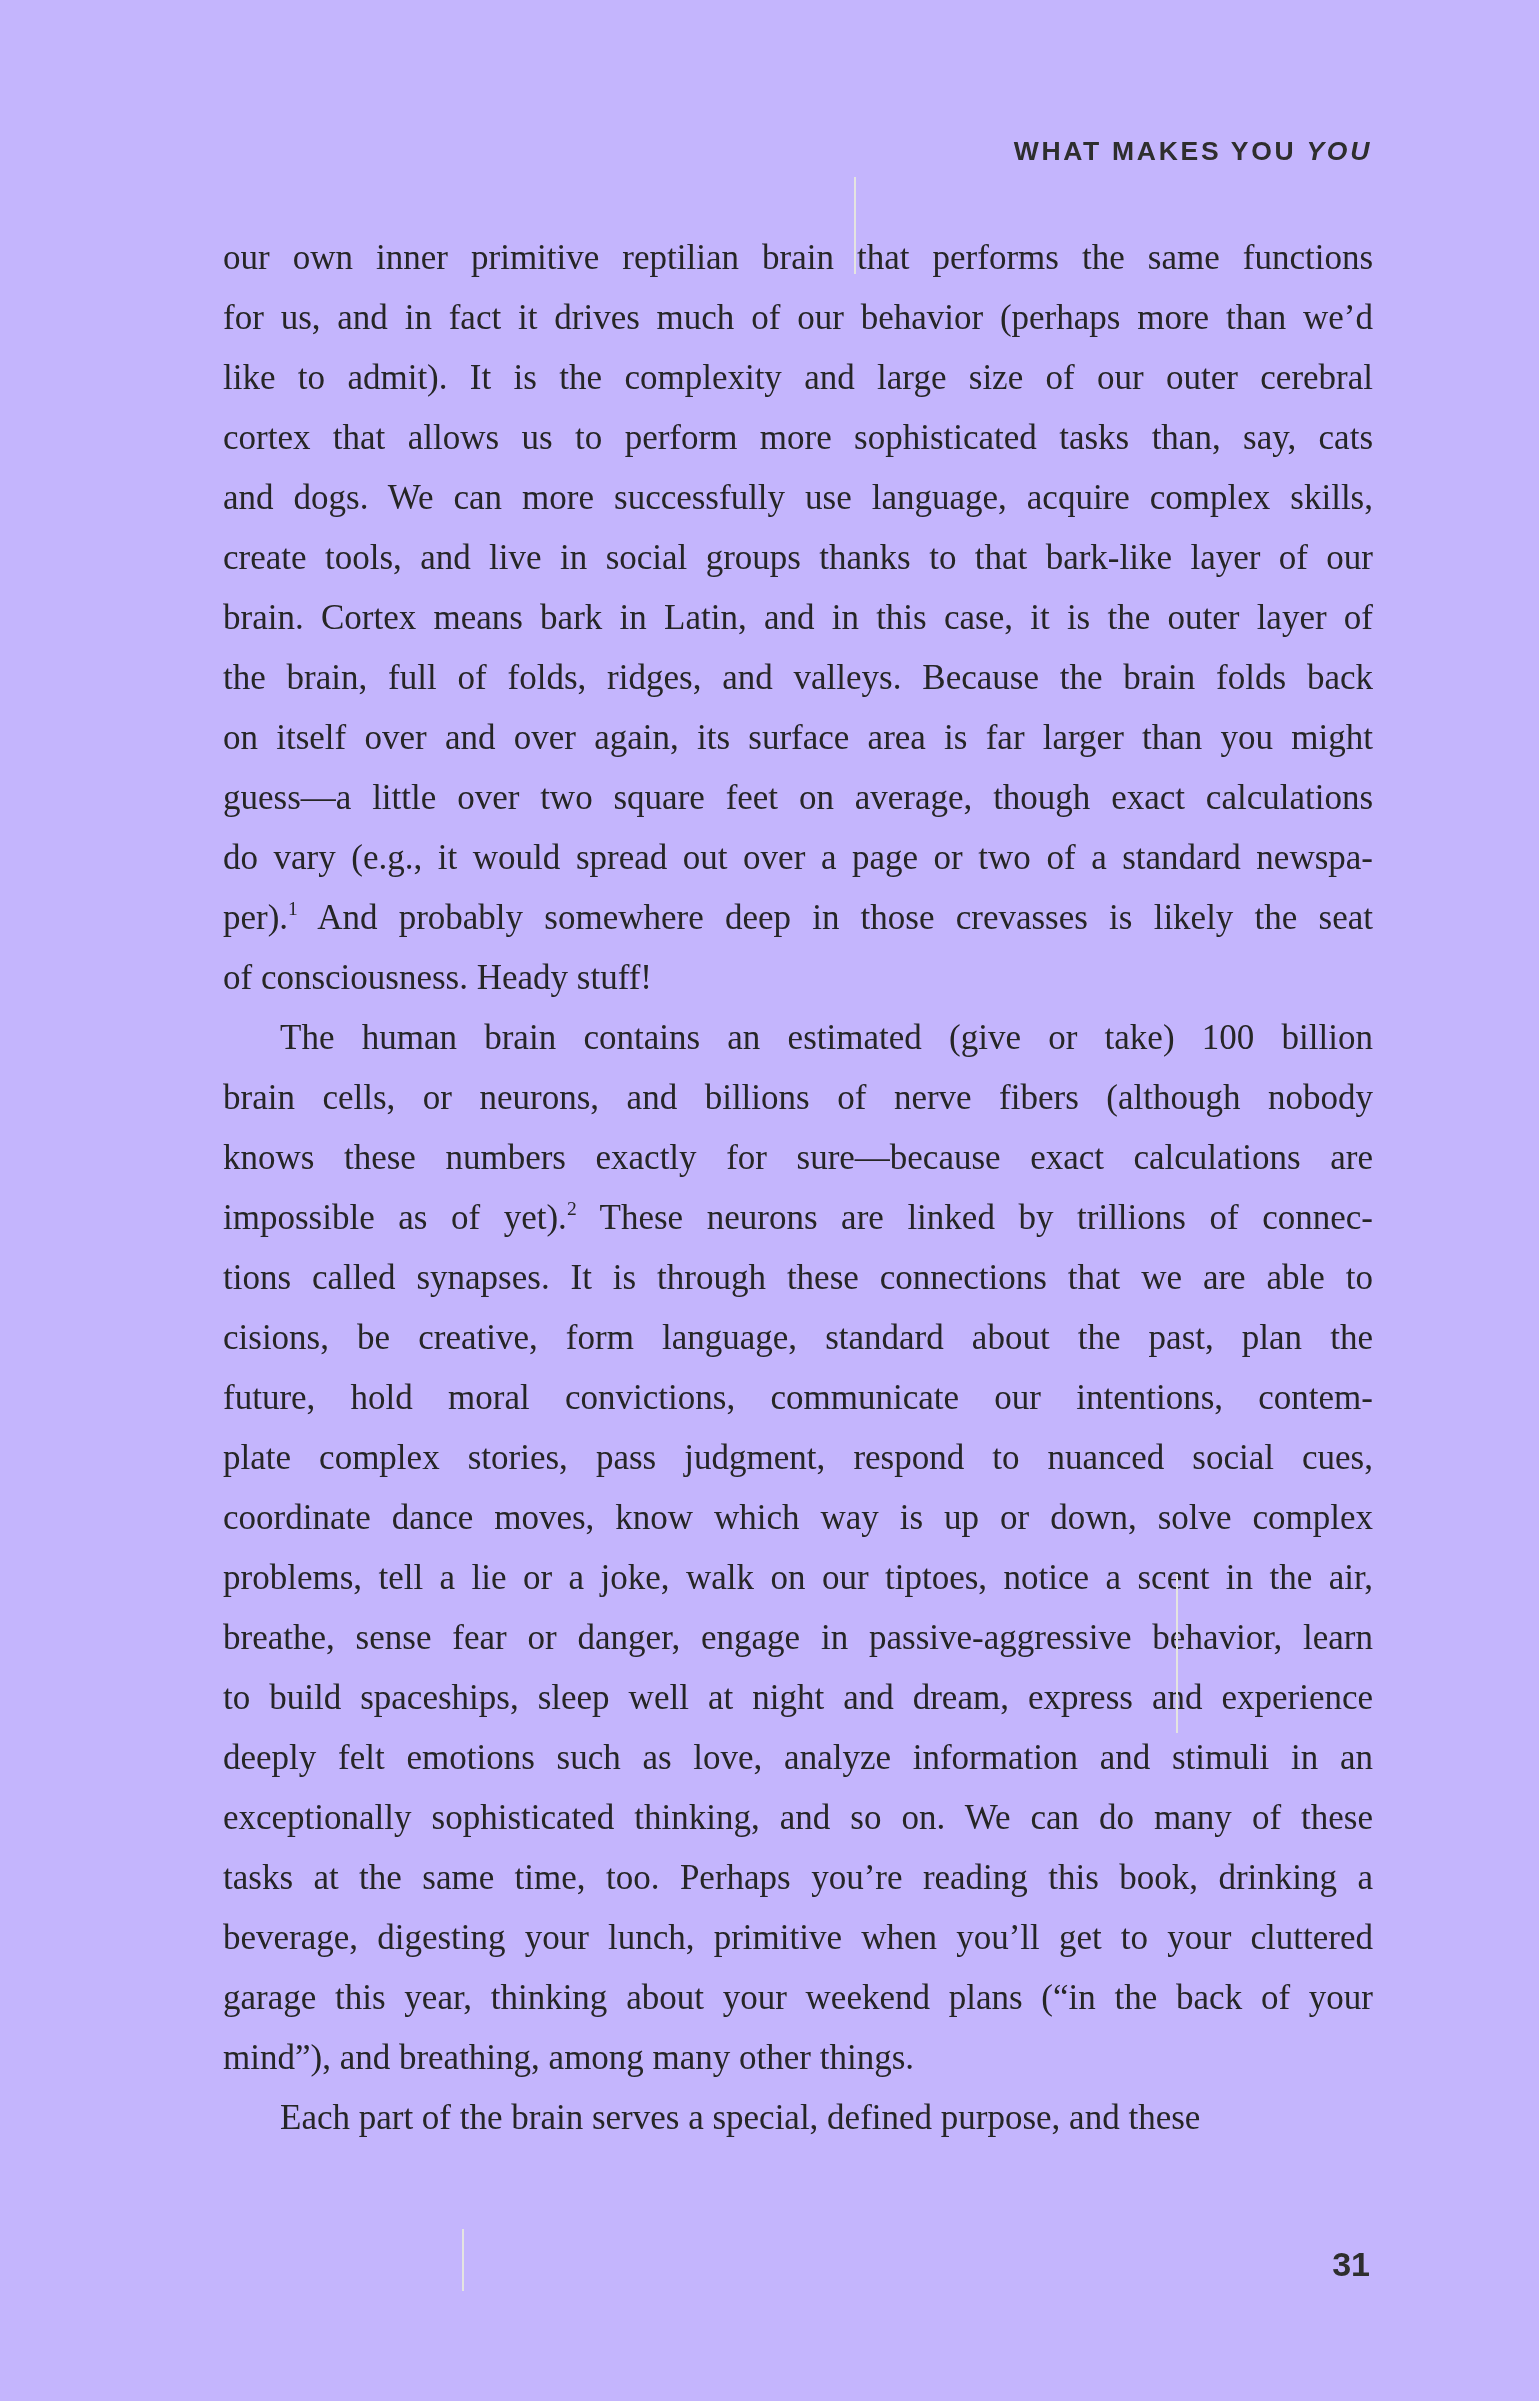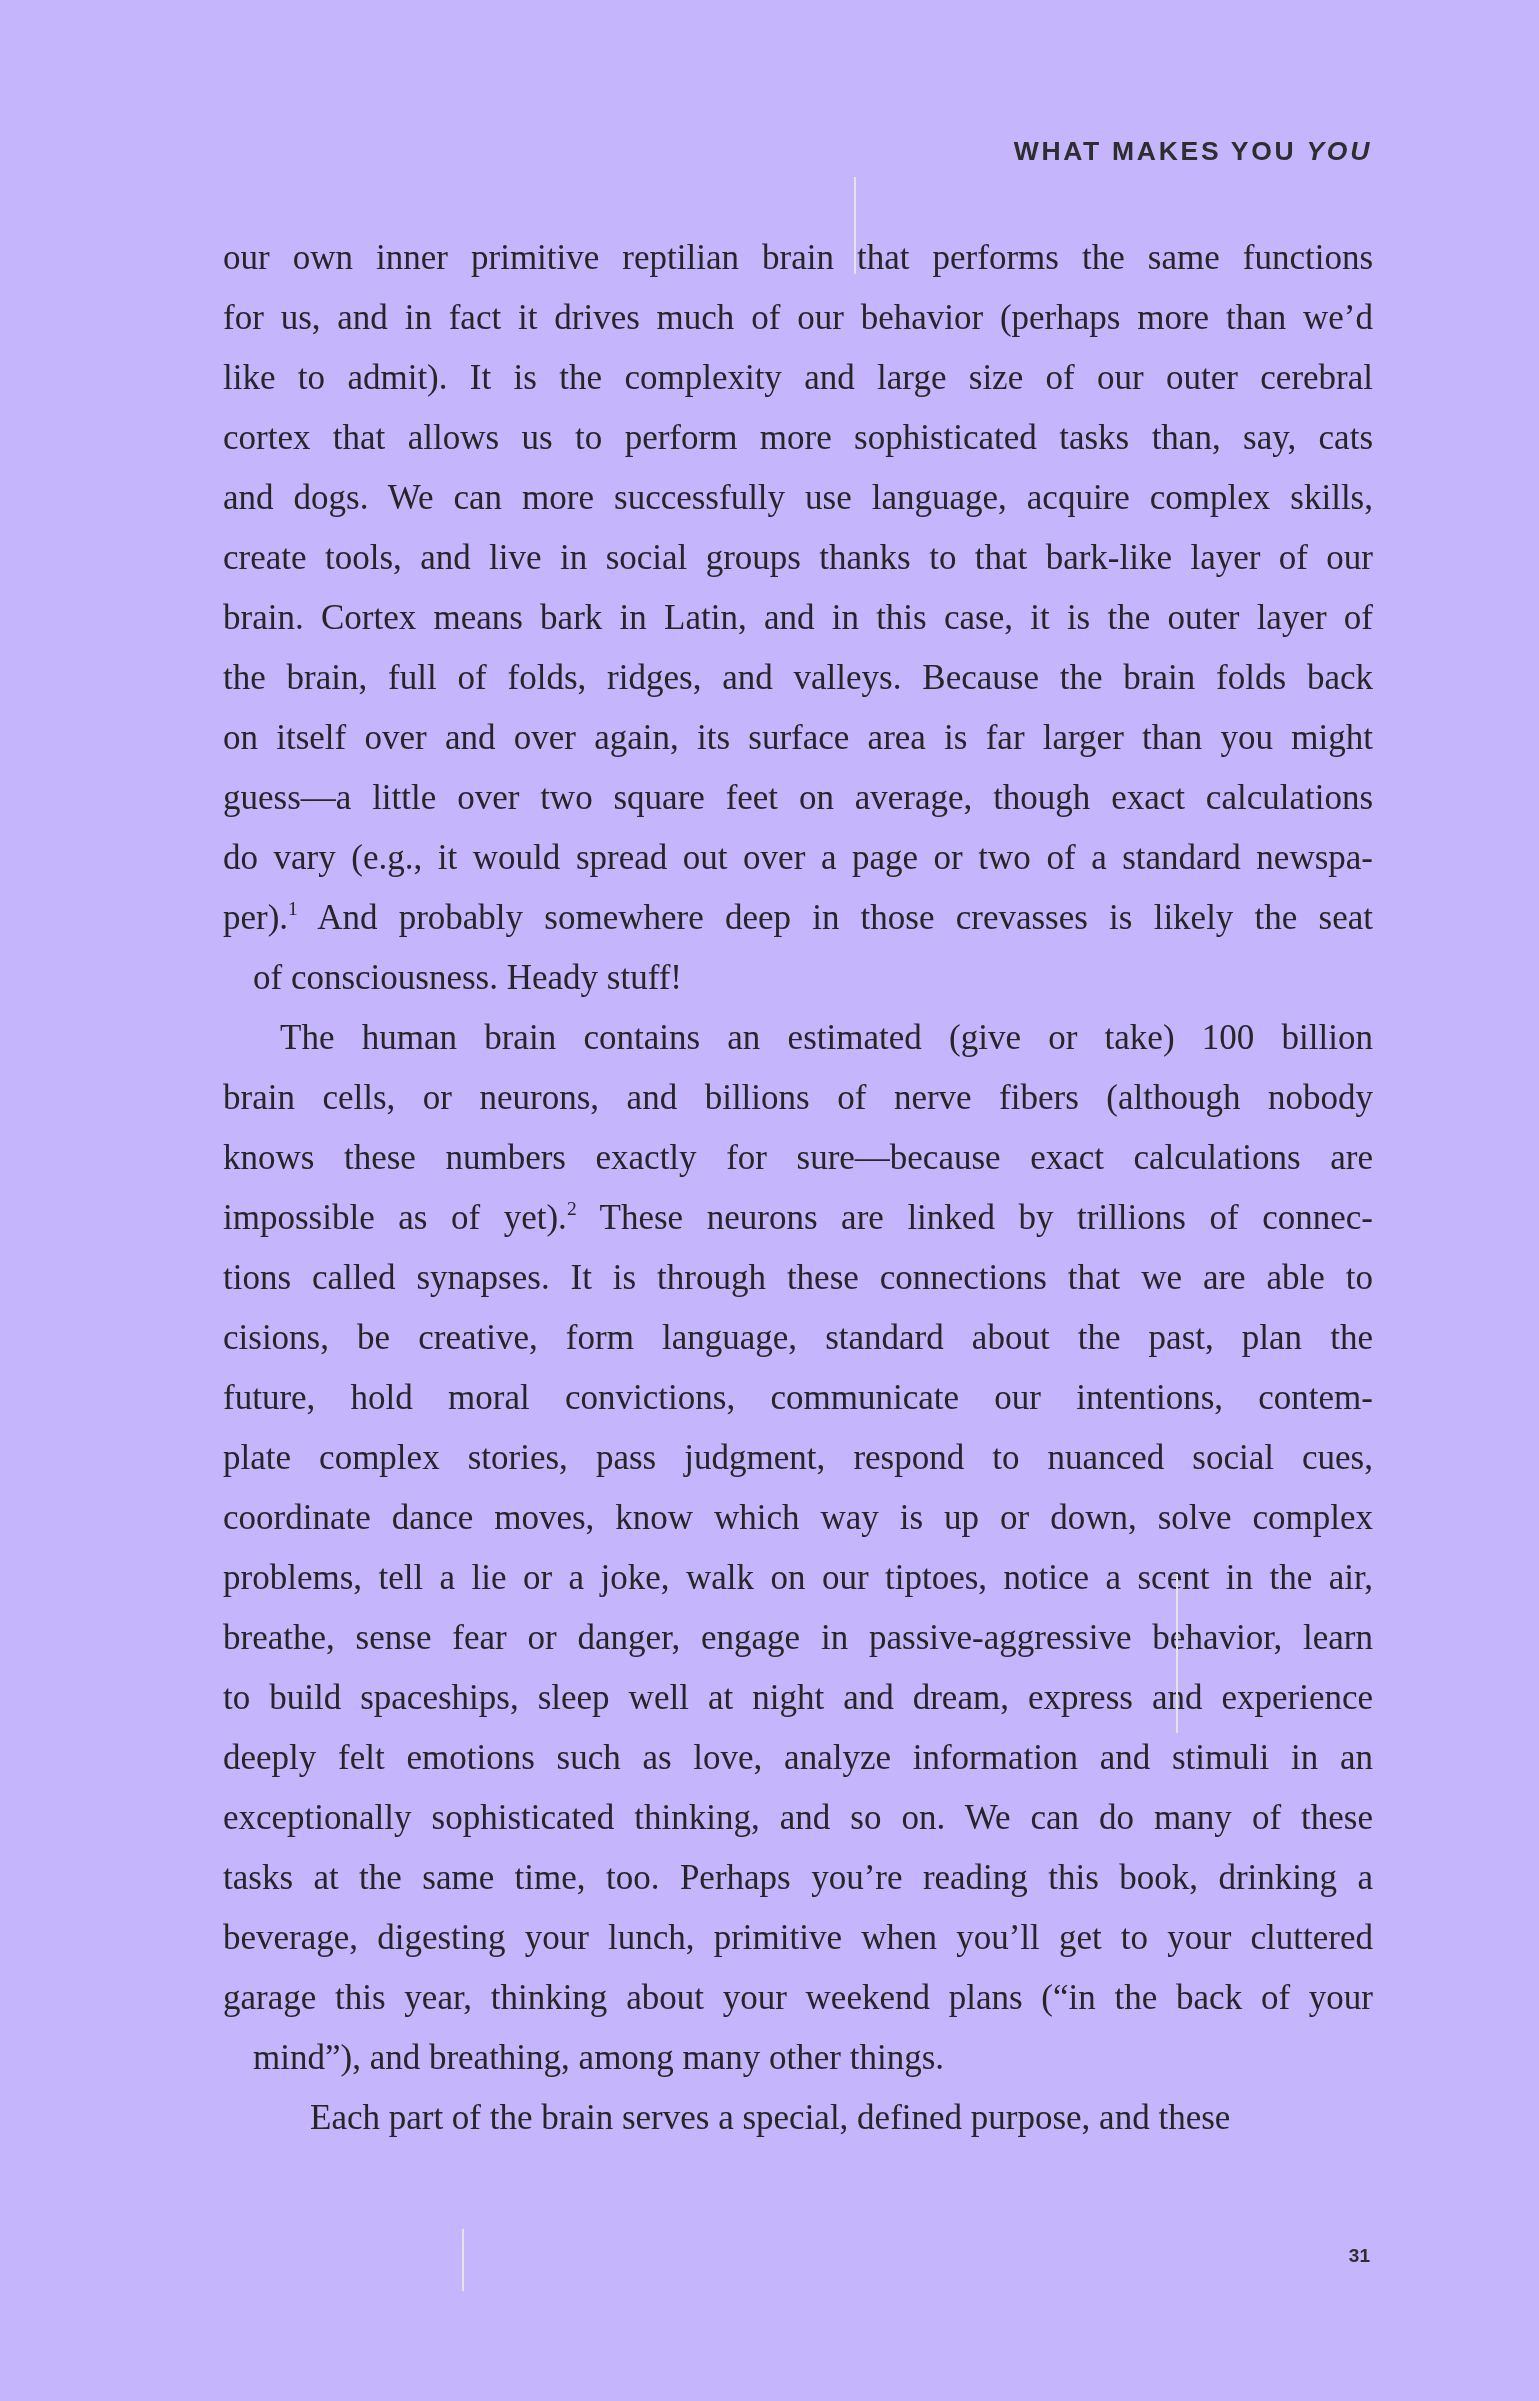--- a/index.html
+++ b/index.html
@@ -48,40 +48,39 @@
     .line {
       display: block;
       text-align: justify;
       text-align-last: justify;
       white-space: nowrap;
       height: 60px;
       overflow: visible;
     }
     .line.last {
       text-align-last: left;
-      margin-left: 30px;
     }
     .line.indent {
       padding-left: 57px;
     }
     .line span.it {
       margin-top: 35px;
     }
     sup.fn {
       font-size: 19.5px;
       vertical-align: 14px;
       line-height: 0;
     }
     .folio {
       position: absolute;
       top: 2245px;
       right: 170px;
       font-family: "Liberation Sans", "DejaVu Sans", sans-serif;
       font-weight: bold;
-      font-size: 19px;
+      font-size: 34px;
       color: #2e2e2e;
     }
     .scan-mark {
       position: absolute;
       width: 1.8px;
       background: #e4e4e0;
     }
   </style>
 </head>
 <body>

